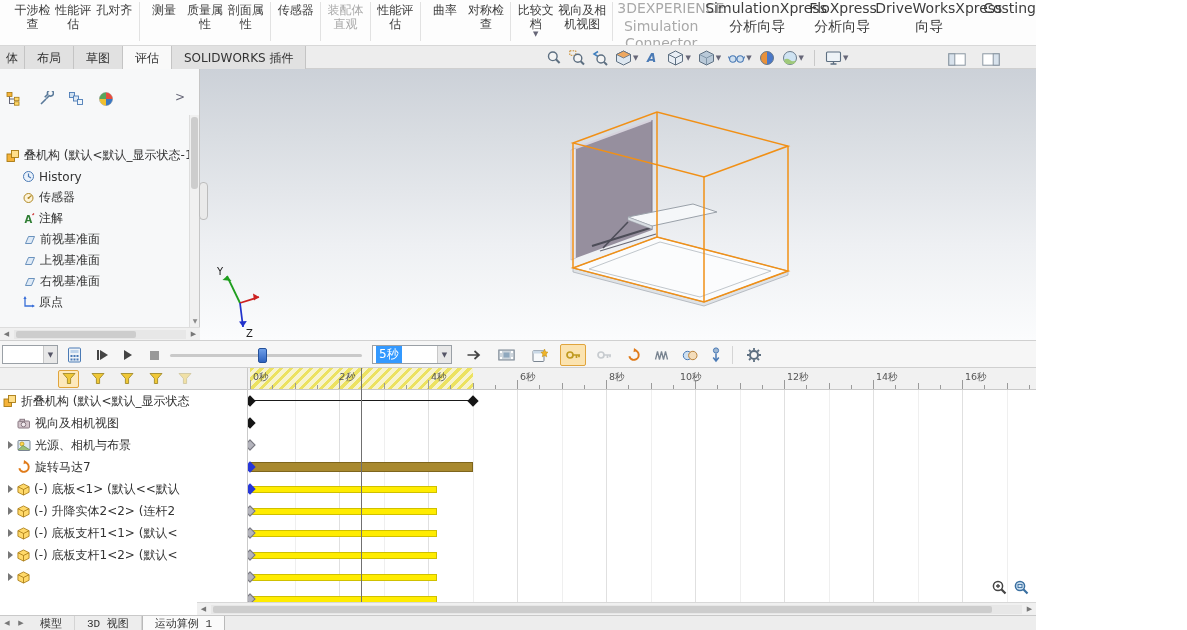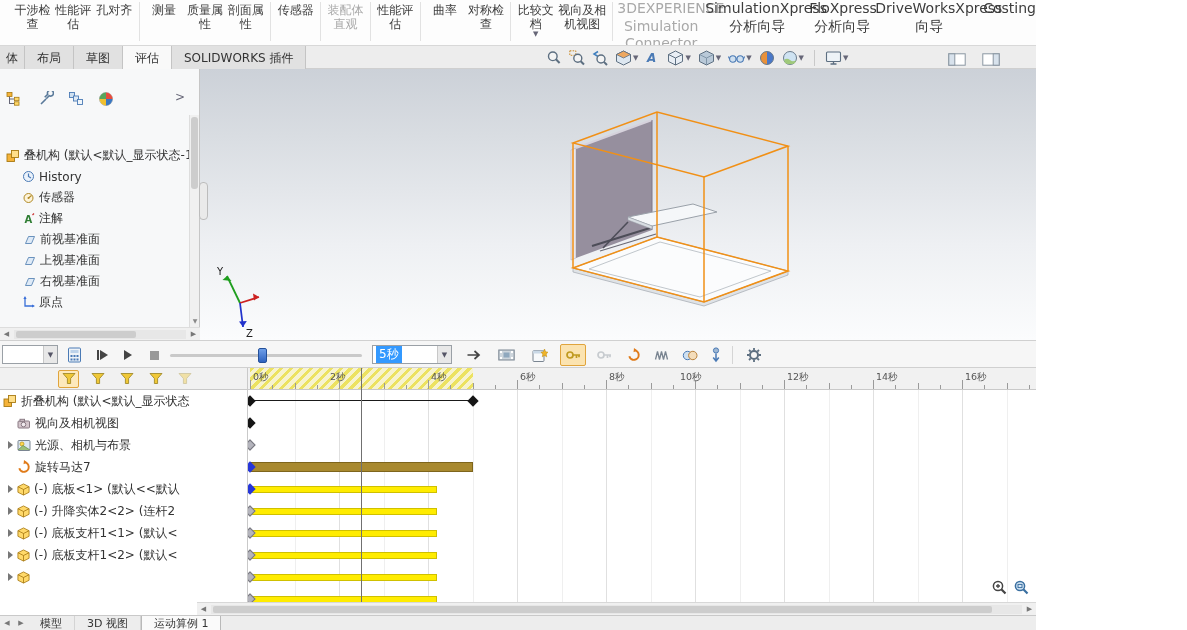--- a/index.html
+++ b/index.html
@@ -532,21 +532,21 @@
         </span>
     </div>
     <div class="mruler" id="mruler">
         <div class="hatch" style="width: 222.5px;"></div>
         <div class="tick" style="left: 2px; height: 9px;"></div>
         <div class="ticklab" style="left: 5px;">0秒</div>
         <div class="tick" style="left: 24.25px; height: 4px;"></div>
         <div class="tick" style="left: 46.5px; height: 6px;"></div>
         <div class="tick" style="left: 68.75px; height: 4px;"></div>
         <div class="tick" style="left: 91px; height: 9px;"></div>
-        <div class="ticklab" style="left: 82px;">2秒</div>
+        <div class="ticklab" style="left: 91px; font-style: italic;">2秒</div>
         <div class="tick" style="left: 113.25px; height: 4px;"></div>
         <div class="tick" style="left: 135.5px; height: 6px;"></div>
         <div class="tick" style="left: 157.75px; height: 4px;"></div>
         <div class="tick" style="left: 180px; height: 9px;"></div>
         <div class="ticklab" style="left: 183px;">4秒</div>
         <div class="tick" style="left: 202.25px; height: 4px;"></div>
         <div class="tick" style="left: 224.5px; height: 6px;"></div>
         <div class="tick" style="left: 246.75px; height: 4px;"></div>
         <div class="tick" style="left: 269px; height: 9px;"></div>
         <div class="ticklab" style="left: 272px;">6秒</div>
@@ -777,20 +777,20 @@
       <div class="track">
           <div class="thumb"></div>
         </div>
       <span class="arr">▶</span>
     </div>
   </div>
 
   <div class="dtabs">
     <span class="dnav">◀</span>
     <span class="dnav">▶</span>
-    <div id="doctabs" style="display:flex;">
+    <div id="doctabs" style="display:flex;font-family:Liberation Mono, monospace;">
         <div class="dtab">模型</div>
         <div class="dtab">3D 视图</div>
         <div class="dtab active">运动算例 1</div>
       </div>
   </div>
 
 </div>
 
 </body></html>

